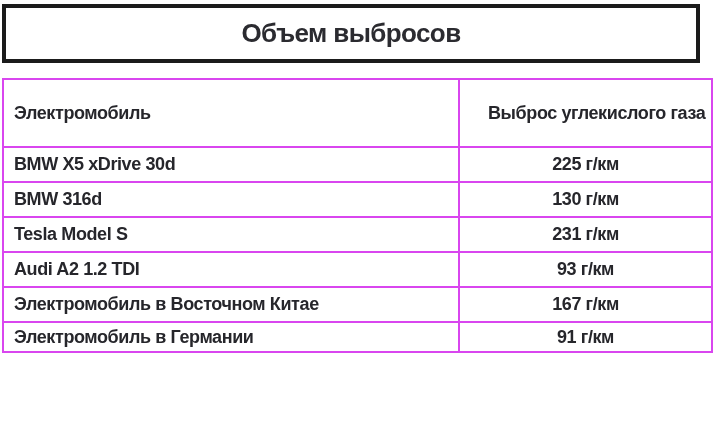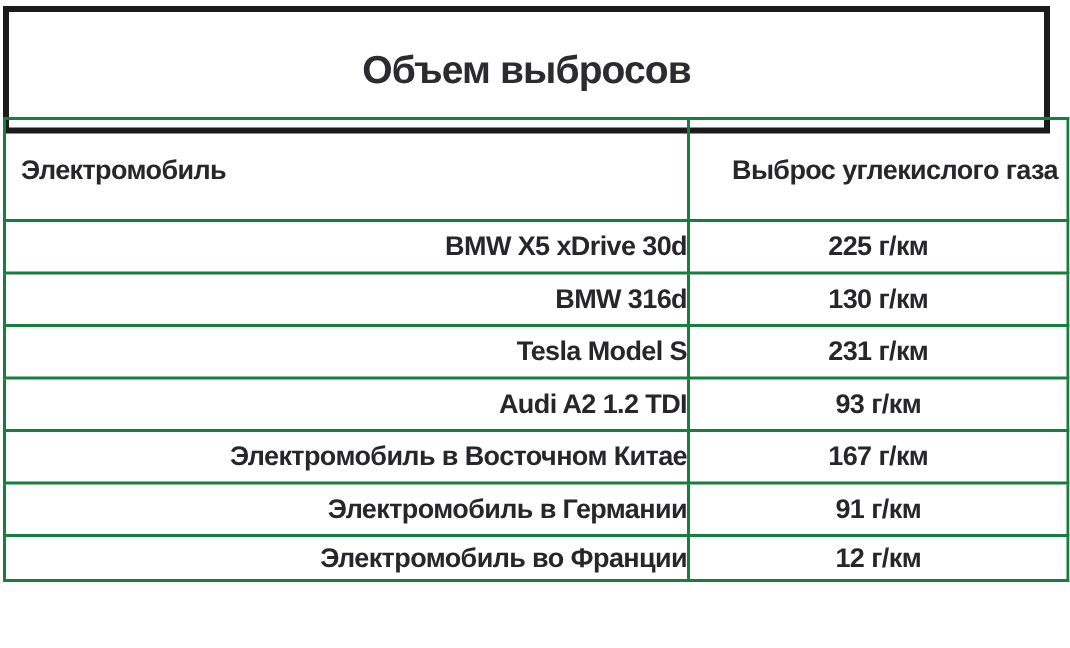--- a/index.html
+++ b/index.html
@@ -9,21 +9,21 @@
     background: #ffffff;
     font-family: "Liberation Sans", sans-serif;
     position: relative;
     overflow: hidden;
   }
   .title-box {
     position: absolute;
     left: 2px;
     top: 4px;
     width: 698px;
-    height: 85px;
+    height: 59px;
     border: 4px solid #1b1b1b;
     display: flex;
     align-items: center;
     justify-content: center;
   }
   .title-box h1 {
     font-size: 26px;
     font-weight: bold;
     color: #2b2b30;
     letter-spacing: -0.6px;
@@ -31,21 +31,21 @@
   table.data-table {
     position: absolute;
     left: 2px;
     top: 78px;
     width: 709px;
     border-collapse: collapse;
     table-layout: fixed;
   }
   table.data-table th,
   table.data-table td {
-    border: 2px solid #15803d;
+    border: 2px solid #d946ef;
     font-size: 18px;
     letter-spacing: -0.4px;
     color: #26262b;
     overflow: hidden;
     white-space: nowrap;
   }
   col.col-vehicle  { width: 456px; }
   col.col-emission { width: 253px; }
   tr.header-row { height: 68px; }
   tr.data-row   { height: 35px; }
@@ -56,21 +56,21 @@
     font-weight: bold;
   }
   th.emission-head {
     text-align: left;
     font-weight: bold;
     line-height: 1.25;
     white-space: normal;
     padding: 0 28px;
   }
   td.vehicle-cell {
-    text-align: right;
+    text-align: left;
     padding-left: 10px;
     font-weight: bold;
   }
   td.emission-cell {
     text-align: center;
     font-weight: bold;
     color: #2e2e38;
   }
 </style>
 </head>
@@ -107,18 +107,14 @@
       <td class="emission-cell">93 г/км</td>
     </tr>
     <tr class="data-row">
       <td class="vehicle-cell">Электромобиль в Восточном Китае</td>
       <td class="emission-cell">167 г/км</td>
     </tr>
     <tr class="data-row">
       <td class="vehicle-cell">Электромобиль в Германии</td>
       <td class="emission-cell">91 г/км</td>
     </tr>
-    <tr class="data-row">
-      <td class="vehicle-cell">Электромобиль во Франции</td>
-      <td class="emission-cell">12 г/км</td>
-    </tr>
   </tbody>
 </table>
 
 </body></html>

